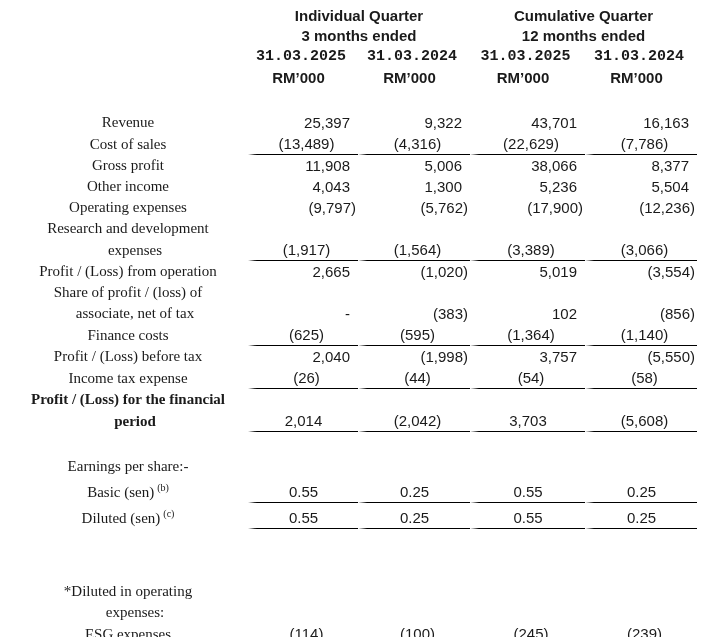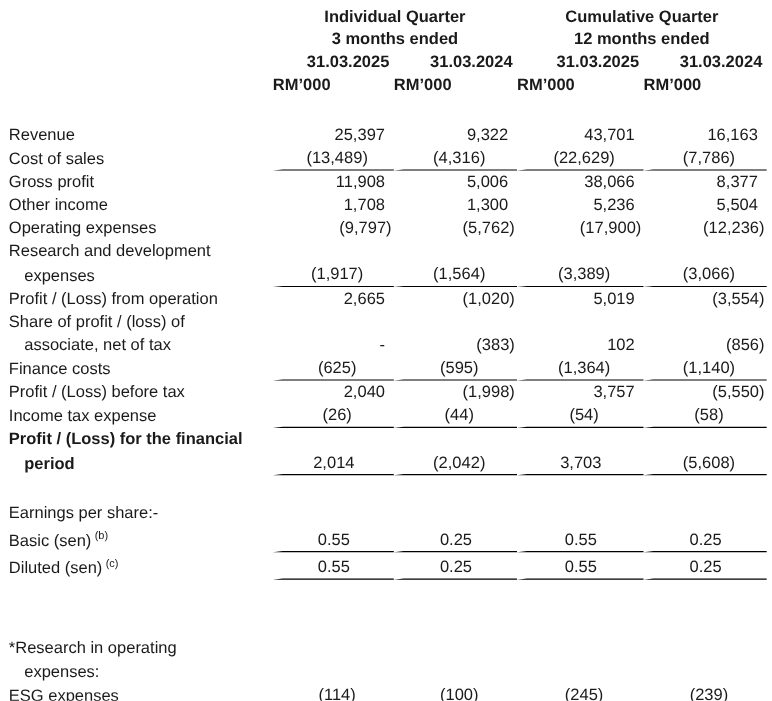--- a/index.html
+++ b/index.html
@@ -30,32 +30,33 @@
     vertical-align: bottom;
     font-weight: normal;
     white-space: nowrap;
   }
   thead th {
     font-weight: bold;
     text-align: center;
     line-height: 20px;
   }
   tr.dates th {
-    text-align: right;
     padding-right: 4px;
     line-height: 22px;
+    font-family: Liberation Mono, monospace;
   }
   tr.units th {
-    text-align: left;
+    text-align: center;
     padding-right: 9px;
     line-height: 20px;
   }
   td.label {
-    text-align: left;
+    text-align: center;
     line-height: 21px;
+    font-family: Liberation Serif, serif;
   }
   td.label.indent { padding-left: 14px; }
   td.label.bold   { font-weight: bold; }
   td.num {
     text-align: right;
     padding-right: 8px;
     line-height: 21px;
   }
   td.num.paren { padding-right: 2px; }
   td.num.u {
@@ -126,21 +127,21 @@
       </tr>
       <tr>
         <td class="label">Gross profit</td>
         <td class="num">11,908</td>
         <td class="num">5,006</td>
         <td class="num">38,066</td>
         <td class="num">8,377</td>
       </tr>
       <tr>
         <td class="label">Other income</td>
-        <td class="num">1,708</td>
+        <td class="num">4,043</td>
         <td class="num">1,300</td>
         <td class="num">5,236</td>
         <td class="num">5,504</td>
       </tr>
       <tr>
         <td class="label">Operating expenses</td>
         <td class="num paren">(9,797)</td>
         <td class="num paren">(5,762)</td>
         <td class="num paren">(17,900)</td>
         <td class="num paren">(12,236)</td>
@@ -236,21 +237,21 @@
         <td class="label">Diluted (sen)<sup class="fnote">(c)</sup></td>
         <td class="num u">0.55</td>
         <td class="num u">0.25</td>
         <td class="num u">0.55</td>
         <td class="num u">0.25</td>
       </tr>
       <tr class="spacer">
         <td colspan="5" style="height: 52px;"></td>
       </tr>
       <tr>
-        <td class="label">*Research in operating</td>
+        <td class="label">*Diluted in operating</td>
         <td class="num"></td>
         <td class="num"></td>
         <td class="num"></td>
         <td class="num"></td>
       </tr>
       <tr>
         <td class="label indent">expenses:</td>
         <td class="num"></td>
         <td class="num"></td>
         <td class="num"></td>

